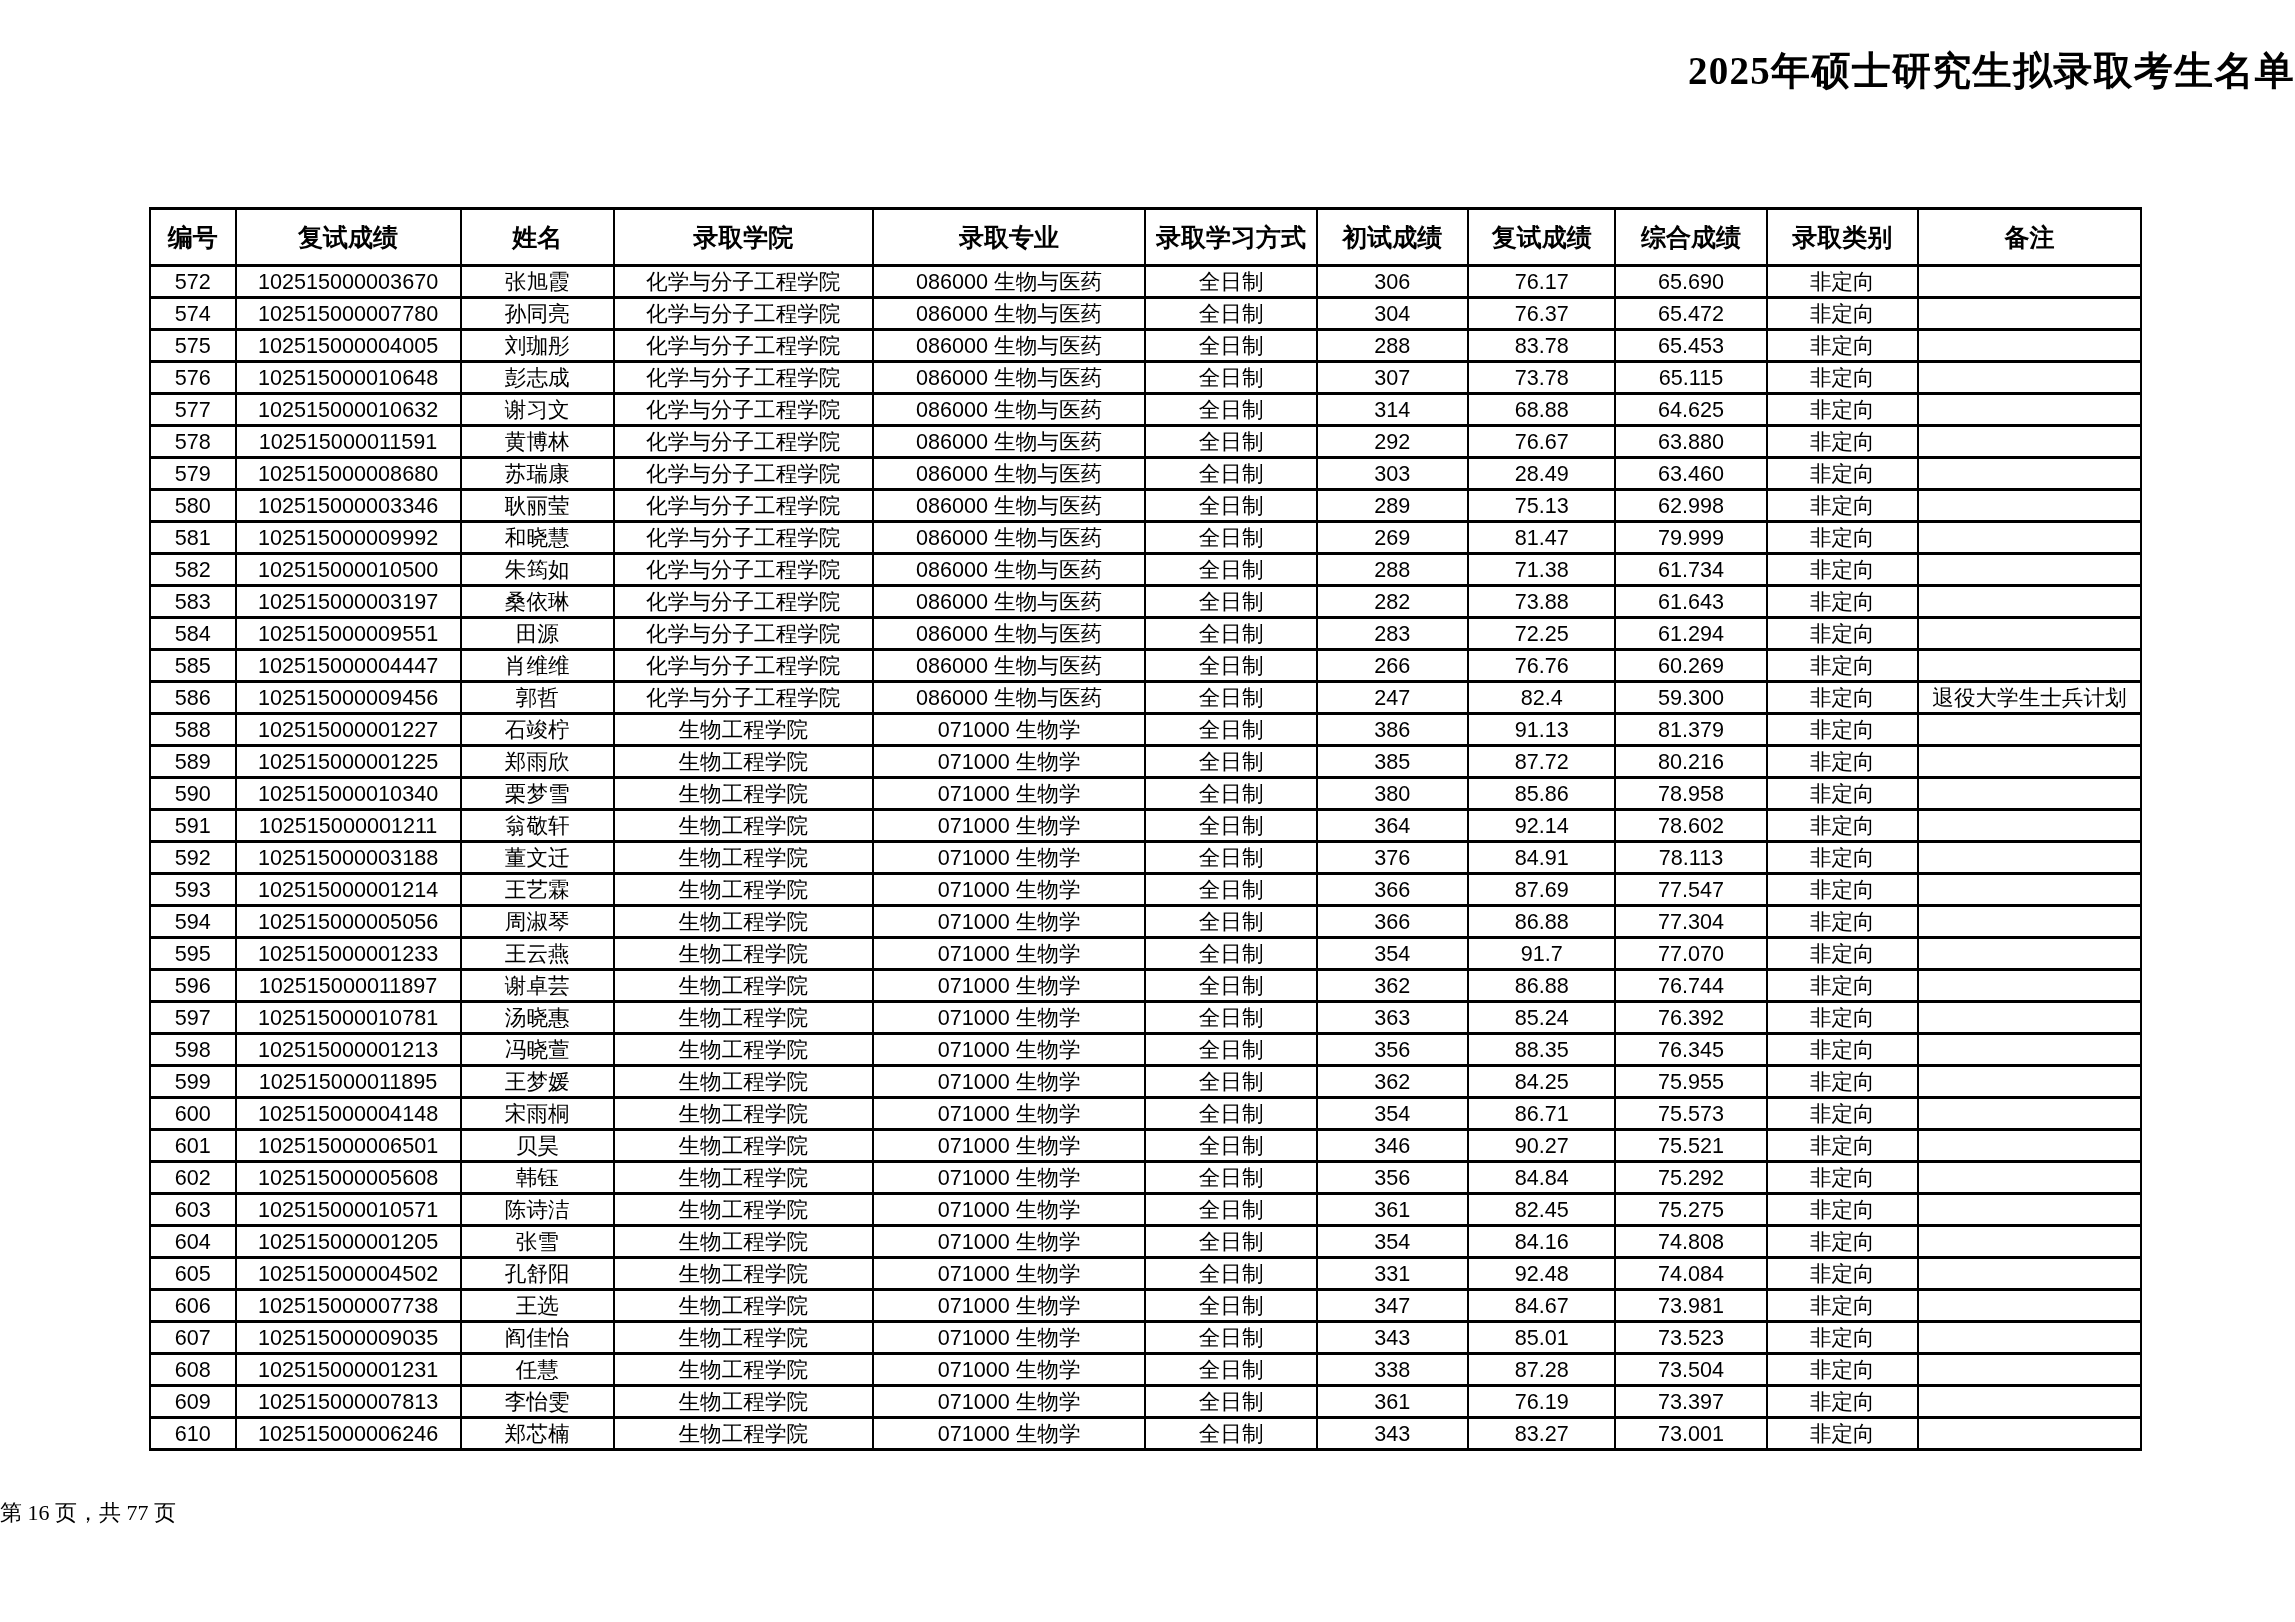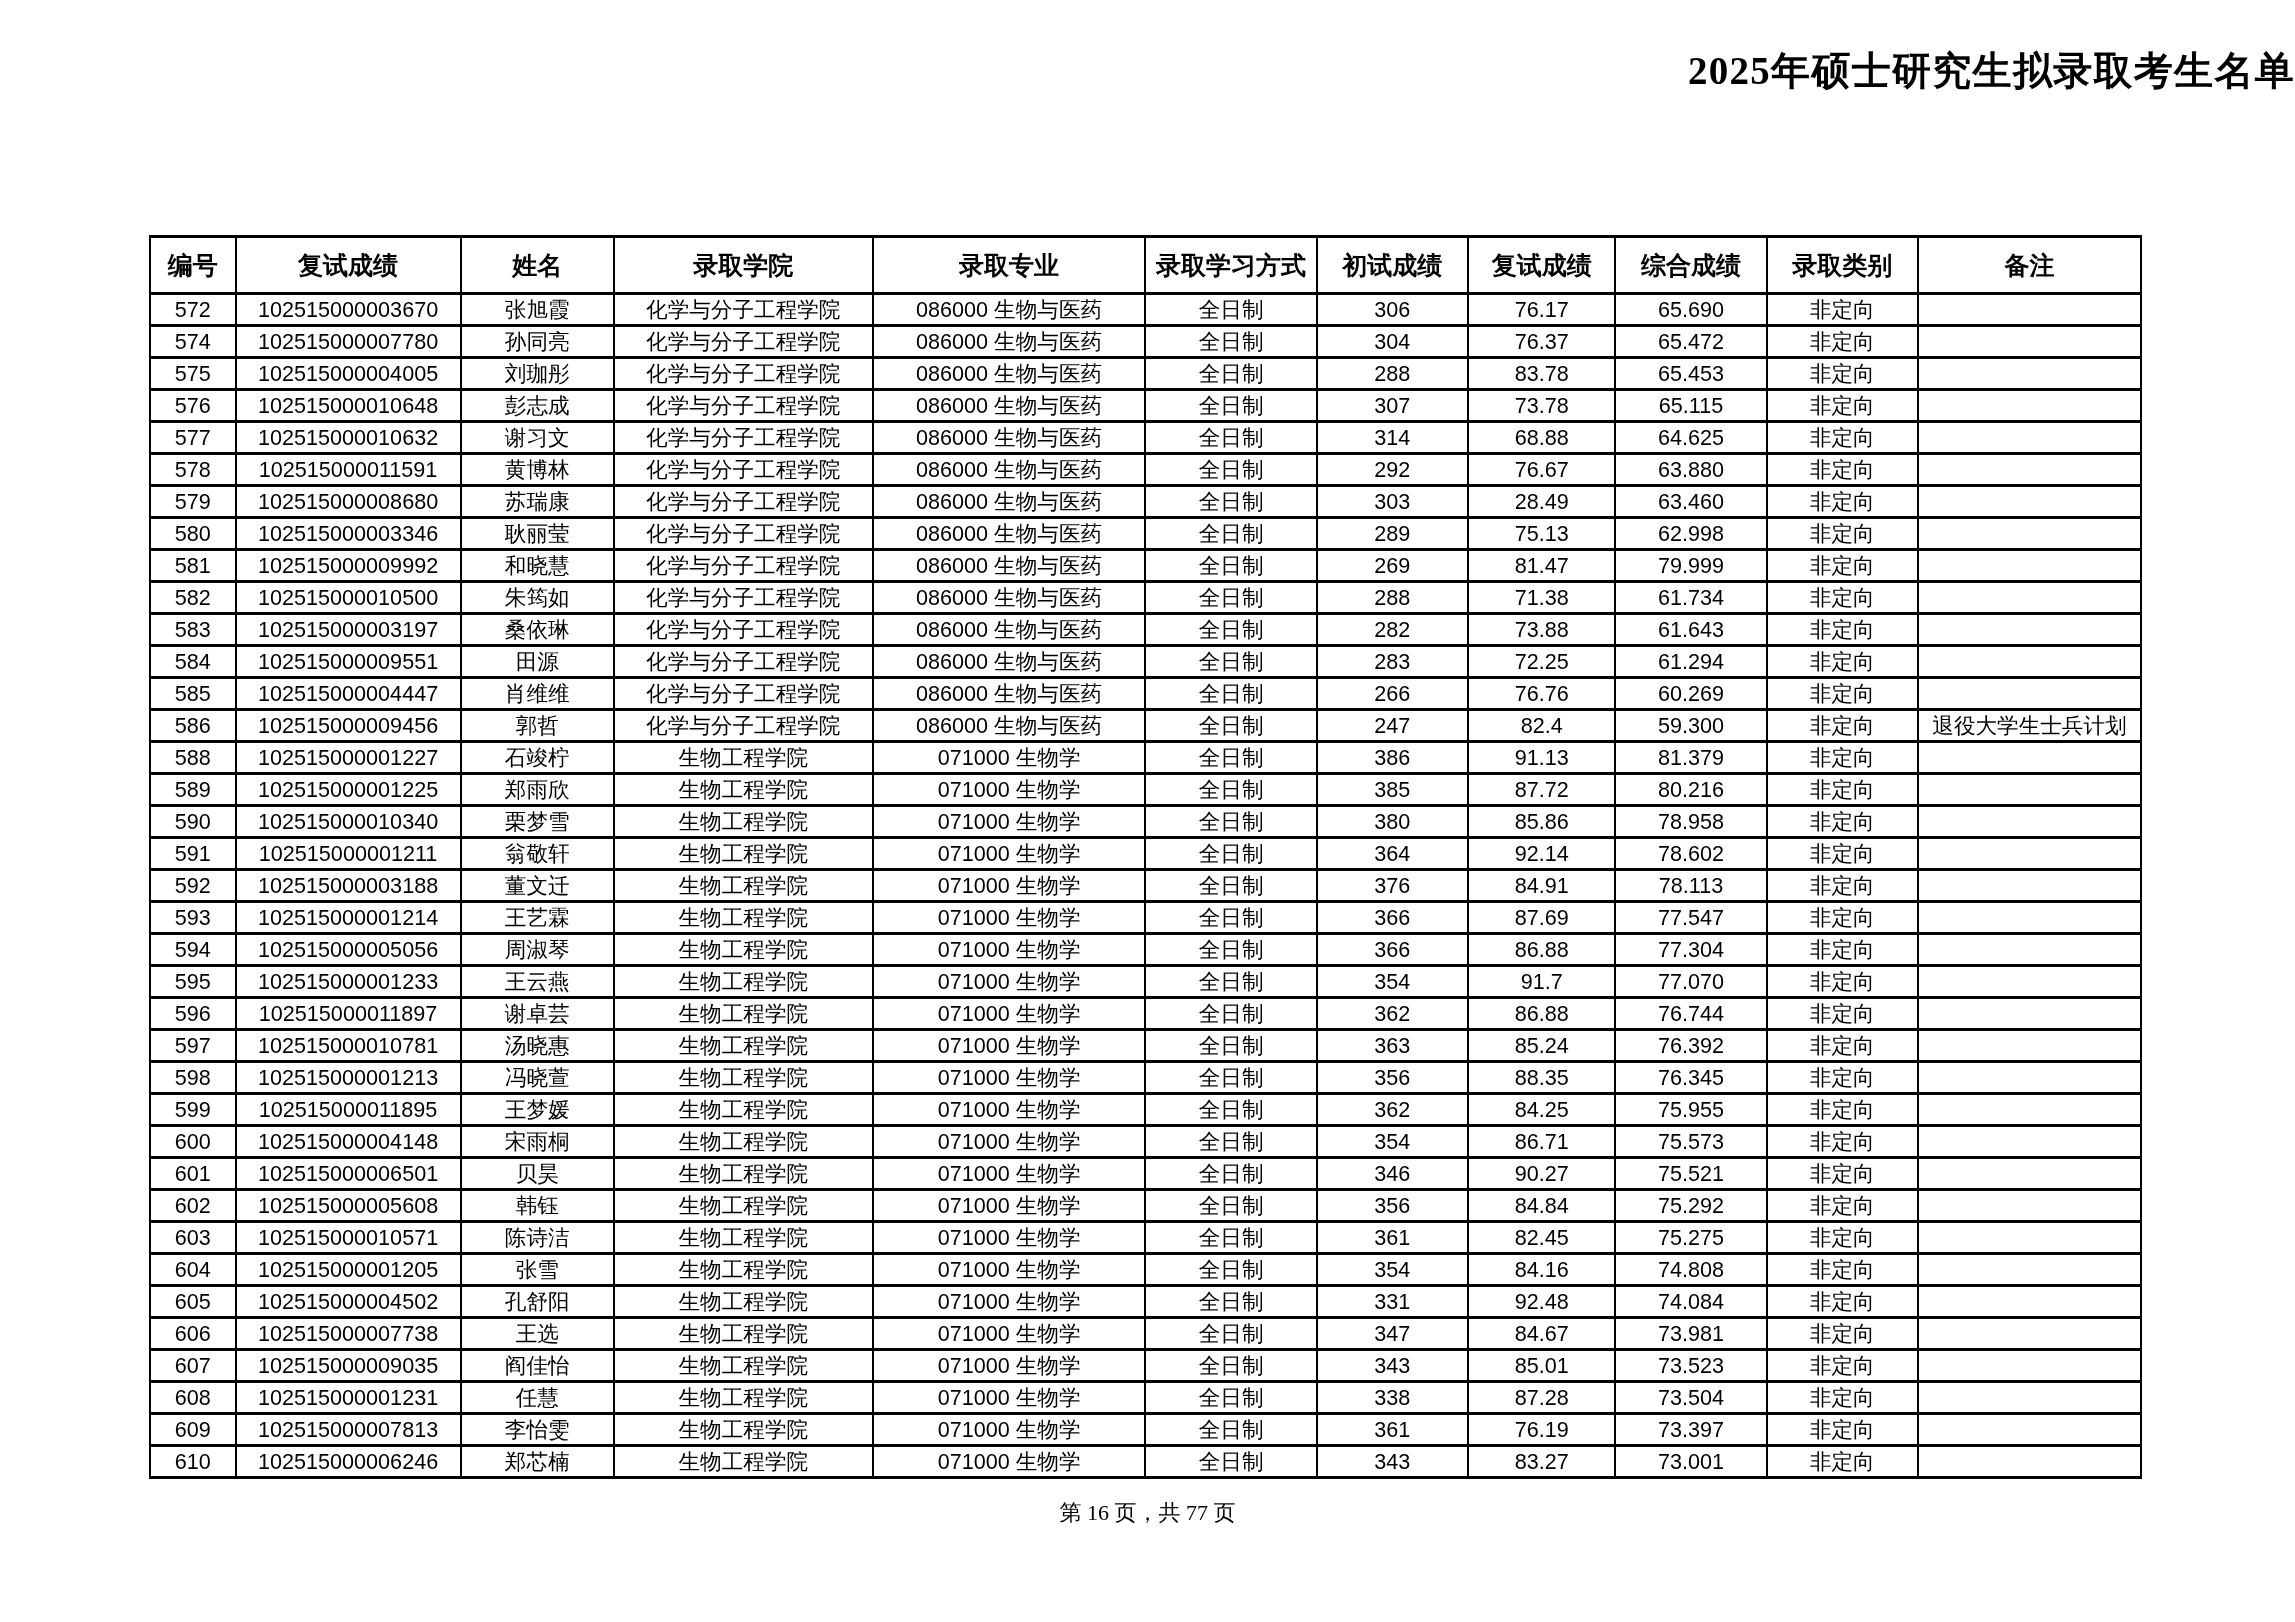--- a/index.html
+++ b/index.html
@@ -29,21 +29,20 @@
   .table-wrap {
     position: absolute;
     left: 149px;
     top: 207px;
     width: 1993px;
   }
   table.admission {
     width: 100%;
     border-collapse: collapse;
     table-layout: fixed;
-    margin-top: 28px;
   }
   table.admission th,
   table.admission td {
     border-left: 2px solid #000;
     border-right: 2px solid #000;
     border-top: 3.3px solid #000;
     border-bottom: 3.3px solid #000;
     text-align: center;
     vertical-align: middle;
     padding: 0 2.6px;
@@ -59,21 +58,20 @@
   table.admission td {
     height: 25px;
     font-size: 21.6px;
     font-weight: 400;
   }
   .page-footer {
     position: absolute;
     top: 1498px;
     left: 0;
     width: 100%;
-    text-align: center;
     font-size: 22px;
     font-family: "Liberation Serif", serif;
   }
 </style>
 </head>
 <body>
 
 <h1 class="page-title">2025年硕士研究生拟录取考生名单</h1>
 
 <div class="table-wrap">

